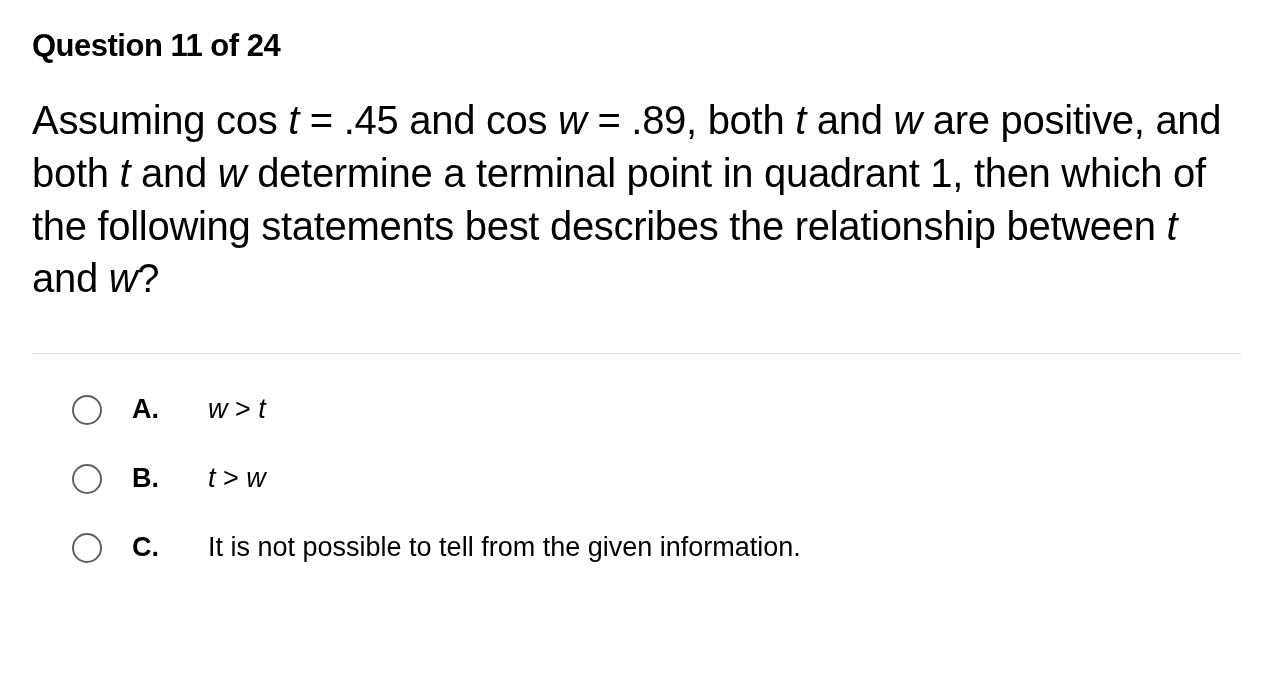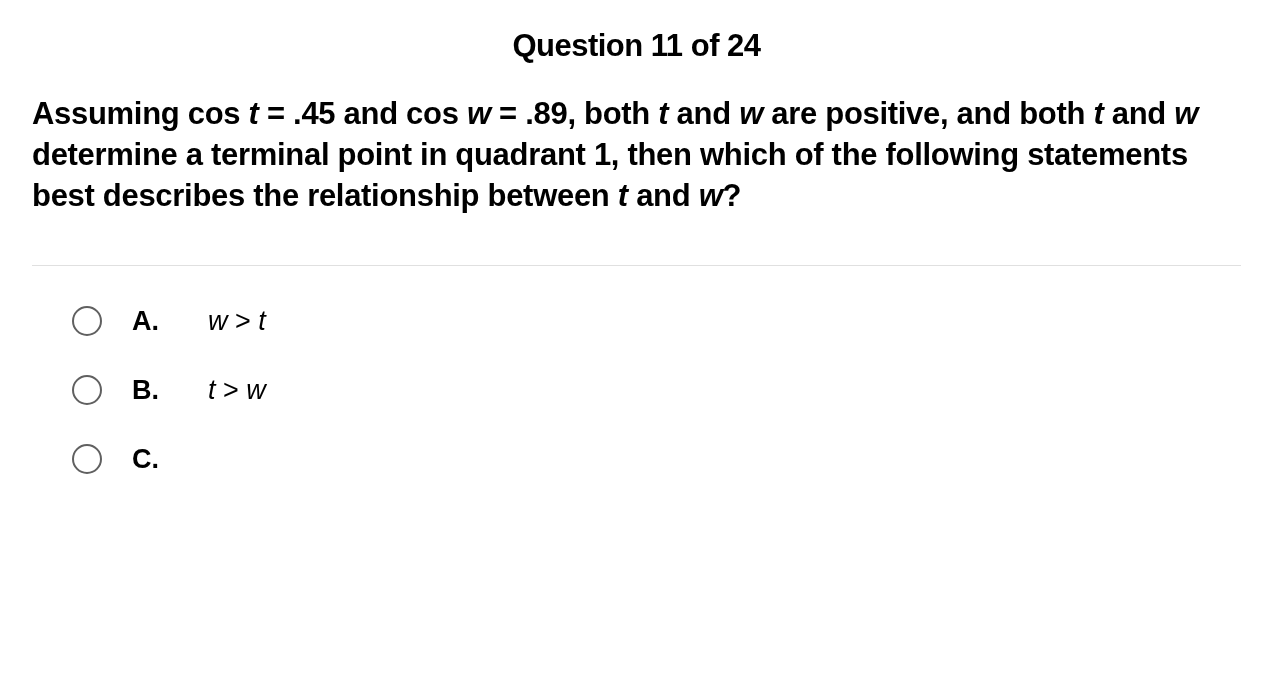--- a/index.html
+++ b/index.html
@@ -13,25 +13,24 @@
       width: 1273px;
       height: 680px;
       padding: 28px 32px;
       color: #000000;
     }
     .question-header {
       font-size: 31px;
       font-weight: bold;
       margin-bottom: 30px;
       letter-spacing: -0.5px;
-      text-align: center;
     }
     .question-text {
-      font-size: 31px;
-      font-weight: bold;
+      font-size: 40px;
+      font-weight: normal;
       line-height: 1.32;
       margin-bottom: 48px;
       letter-spacing: -0.3px;
     }
     .question-text .italic {
       font-style: italic;
     }
     .divider {
       border: none;
       border-top: 1px solid #e0e0e0;
@@ -93,15 +92,16 @@
     <div class="radio-circle"></div>
     <span class="option-label">B.</span>
     <span class="option-text">
       <span class="italic">t</span><span> &gt; </span><span class="italic">w</span>
     </span>
   </div>
 
   <div class="option-row">
     <div class="radio-circle"></div>
     <span class="option-label">C.</span>
+    <span class="option-text">It is not possible to tell from the given information.</span>
   </div>
 
 </div>
 
 </body></html>

